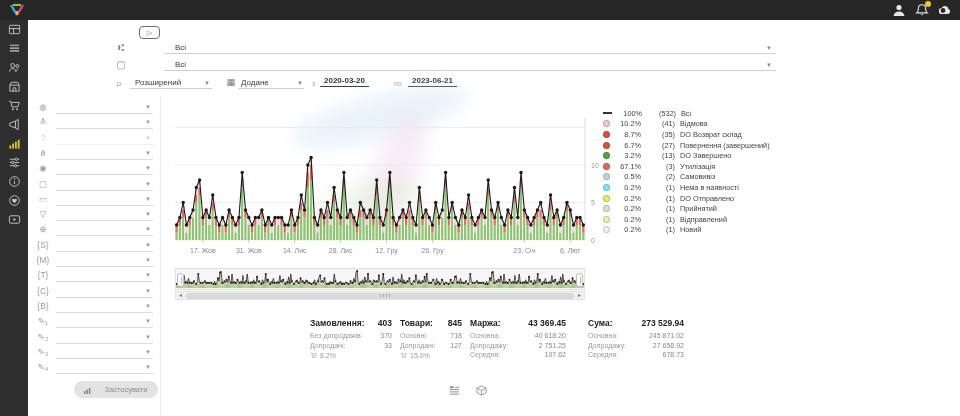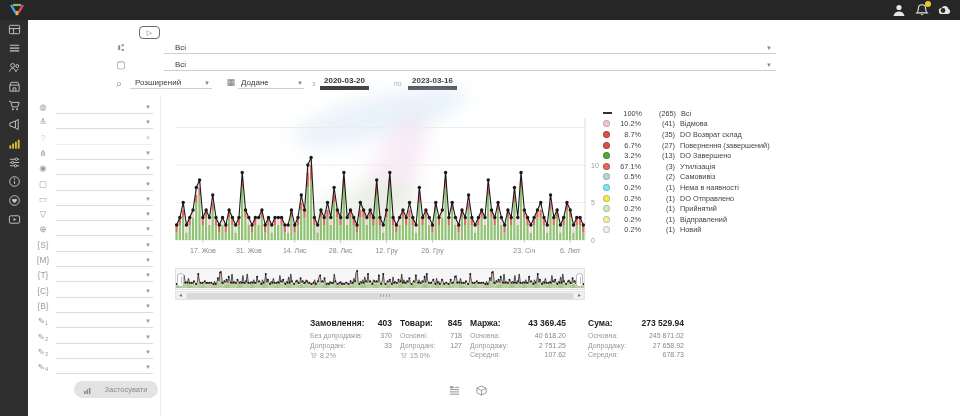--- a/index.html
+++ b/index.html
@@ -20,21 +20,21 @@
   .rail-item.active { color:#e3bd30; }
 
   
   .bubble-icon { position:absolute; left:139px; top:26px; width:21px; height:13px; border:1.2px solid #6d6d6d;
                  border-radius:4px; color:#6d6d6d; font-size:7px; display:flex; align-items:center; justify-content:center; }
   .f-row-icon { position:absolute; color:#8a8a8a; font-size:10px; width:14px; text-align:center; }
   .f-underline { position:absolute; border-bottom:1px solid #cfcfcf; }
   .f-text { position:absolute; font-size:8px; color:#3a3a3a; }
   .f-caret { position:absolute; font-size:6px; color:#8a8a8a; }
   .f-label { position:absolute; font-size:7px; color:#aaa; }
-  .f-date { position:absolute; font-size:8px; font-weight:bold; color:#333; border-bottom:4px solid #404040; padding:0 4px 1px 4px; }
+  .f-date { position:absolute; font-size:8px; font-weight:bold; color:#333; border-bottom:1px solid #404040; padding:0 4px 1px 4px; }
 
   
   .filter-panel { position:absolute; left:28px; top:95px; width:133px; height:321px; background:#fff; border-right:1px solid #ececec; }
   .fp-row { position:absolute; left:0; width:133px; height:14px; }
   .fp-ic { position:absolute; left:8px; top:0; width:14px; font-size:8.5px; color:#9a9a9a; text-align:center; }
   .fp-line { position:absolute; left:28px; right:8px; top:11px; border-bottom:1px solid #dcdcdc; }
   .fp-caret { position:absolute; right:10px; top:2px; font-size:6px; color:#9a9a9a; }
   .apply-btn { position:absolute; left:46px; top:286px; width:84px; height:17px; border:none; border-radius:9px;
                background:#e3e3e3; color:#8a8a8a; font-size:7.5px; font-family:"Liberation Sans",sans-serif;
                display:flex; align-items:center; justify-content:center; gap:12px; cursor:pointer; }
@@ -196,21 +196,21 @@
   <span class="f-caret" style="right:2px; top:5px;">▼</span>
 </div>
 <span class="f-row-icon" style="left:224px; top:77px; font-size:9px; color:#777;">▦</span>
 <div class="f-underline" style="left:238px; top:75px; width:66px; height:14px;">
   <span class="f-text" style="left:3px; top:3px;">Додане</span>
   <span class="f-caret" style="right:1px; top:5px;">▼</span>
 </div>
 <span class="f-label" style="left:312px; top:80px;">з</span>
 <span class="f-date" style="left:320px; top:76px;">2020-03-20</span>
 <span class="f-label" style="left:394px; top:80px;">по</span>
-<span class="f-date" style="left:408px; top:76px;">2023-03-16</span>
+<span class="f-date" style="left:408px; top:76px;">2023-06-21</span>
 
 <div class="filter-panel">
   <div id="filter-rows">
       <div class="fp-row" style="top: 7px;">
         <span class="fp-ic" style="">◍</span>
         <span class="fp-line" style=""></span>
         <span class="fp-caret" style="">▼</span>
       </div>
       <div class="fp-row" style="top: 22.3px;">
         <span class="fp-ic" style="">≙</span>
@@ -735,21 +735,21 @@
     <line x1="349.32" y1="142" x2="349.32" y2="145" stroke="#ccc"></line>
     <text x="349.32" y="155" font-size="7" fill="#888" text-anchor="middle" font-family="Liberation Sans, sans-serif">23. Січ</text>
     <line x1="395.23999999999995" y1="142" x2="395.23999999999995" y2="145" stroke="#ccc"></line>
     <text x="395.23999999999995" y="155" font-size="7" fill="#888" text-anchor="middle" font-family="Liberation Sans, sans-serif">6. Лют</text>
   </svg>
 
 <div class="legend" id="legend">
     <div class="lg-row">
       <span class="lg-dash" style="background:#333333"></span>
       <span class="lg-pct">100%</span>
-      <span class="lg-cnt">(265)</span>
+      <span class="lg-cnt">(532)</span>
       <span class="lg-label">Всі</span>
     </div>
     <div class="lg-row">
       <span class="lg-swatch" style="background:#f2c5ce"></span>
       <span class="lg-pct">10.2%</span>
       <span class="lg-cnt">(41)</span>
       <span class="lg-label">Відмова</span>
     </div>
     <div class="lg-row">
       <span class="lg-swatch" style="background:#dc5147"></span>

